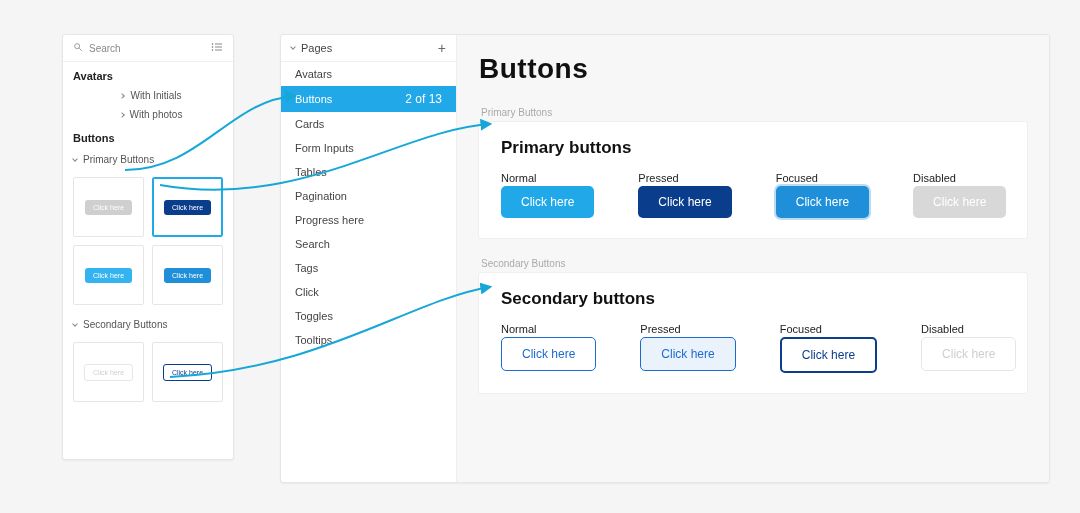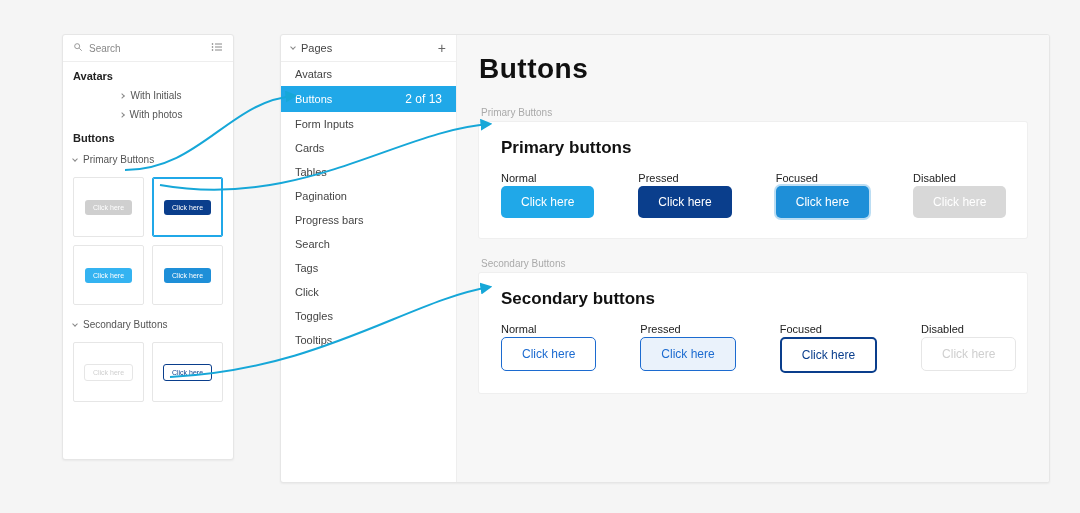--- a/index.html
+++ b/index.html
@@ -188,33 +188,33 @@
       <span class="plus">+</span>
     </div>
     <div class="page-item">
         <span>Avatars</span>
       </div>
     <div class="page-item active">
       <span>Buttons</span>
       <span class="count">2 of 13</span>
     </div>
     <div class="page-item">
+        <span>Cards</span>
+      </div>
+    <div class="page-item">
         <span>Form Inputs</span>
       </div>
     <div class="page-item">
-        <span>Cards</span>
-      </div>
-    <div class="page-item">
         <span>Tables</span>
       </div>
     <div class="page-item">
         <span>Pagination</span>
       </div>
     <div class="page-item">
-        <span>Progress bars</span>
+        <span>Progress here</span>
       </div>
     <div class="page-item">
         <span>Search</span>
       </div>
     <div class="page-item">
         <span>Tags</span>
       </div>
     <div class="page-item">
         <span>Click</span>
       </div>

